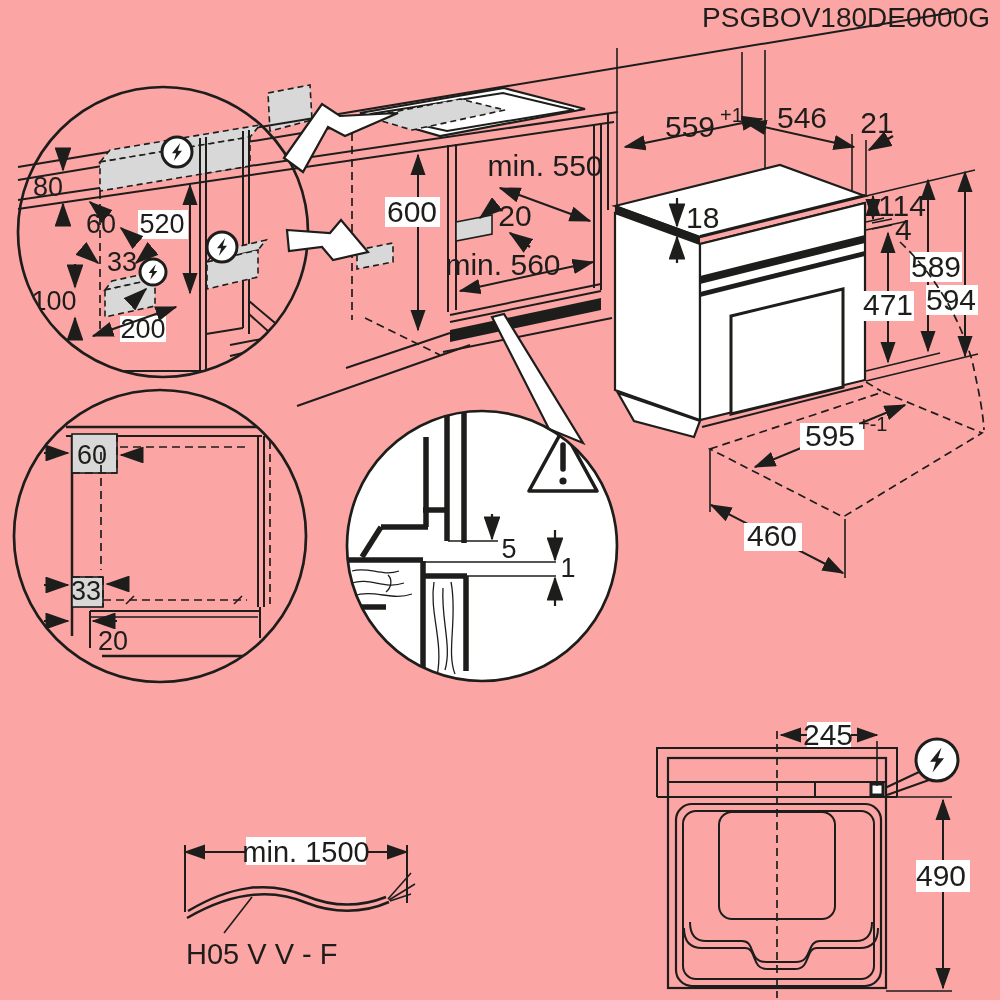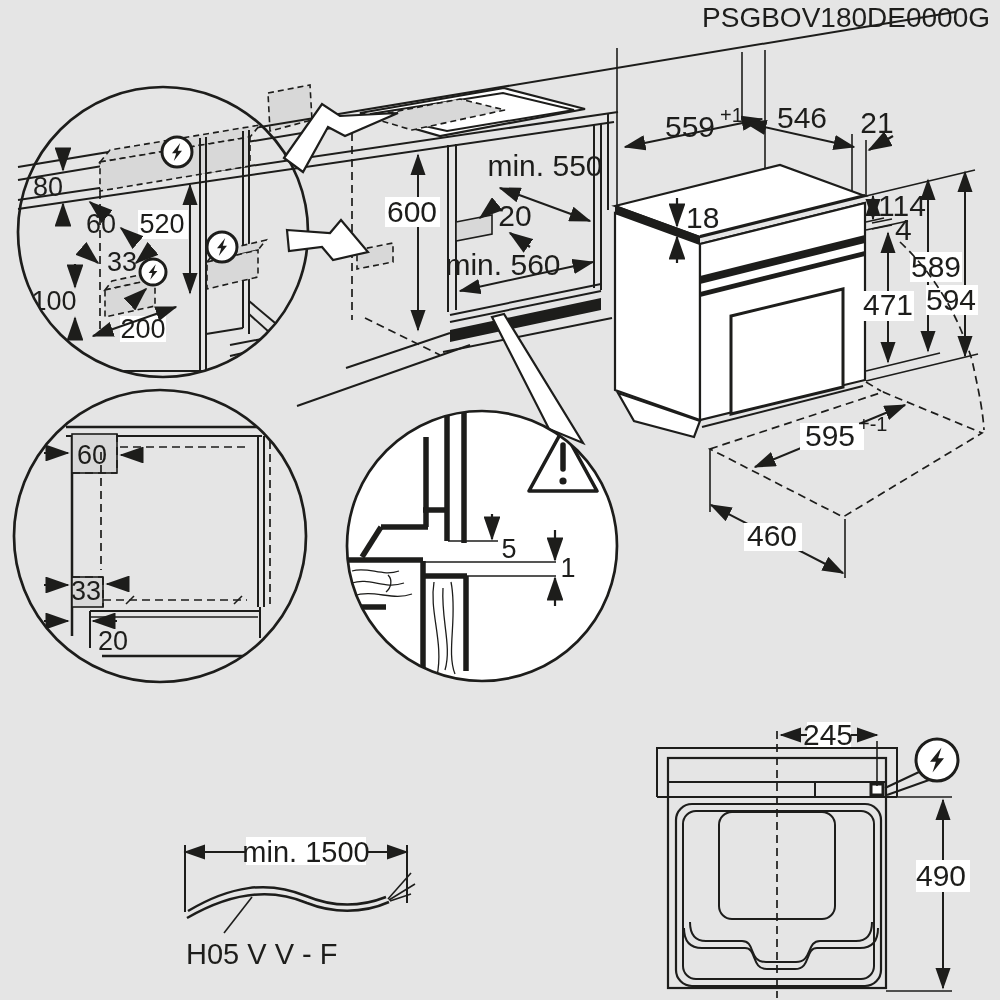--- a/index.html
+++ b/index.html
@@ -1,16 +1,16 @@
 <!DOCTYPE html>
 <html><head>
 <meta charset="utf-8">
 <style>
   html,body{margin:0;padding:0;background:#fff;}
-  .page{width:1000px;height:1000px;position:relative;background:#e5e5e5;overflow:hidden;}
+  .page{width:1000px;height:1000px;position:relative;background:#fca5a5;overflow:hidden;}
   svg{display:block;}
   .t{font-family:"Liberation Sans","DejaVu Sans",sans-serif;fill:#1d1d1b;}
   .f30{font-size:30px;} .f29{font-size:29px;} .f27{font-size:27px;} .f20{font-size:20px;} .f28{font-size:28px;}
   .mid{text-anchor:middle;}
   .ln{stroke:#1d1d1b;fill:none;stroke-width:2;}
   .ln25{stroke:#1d1d1b;fill:none;stroke-width:2.5;}
   .thin{stroke:#1d1d1b;fill:none;stroke-width:1.6;}
   .dash{stroke:#1d1d1b;fill:none;stroke-width:1.7;stroke-dasharray:8 5;}
   .thick{stroke:#1d1d1b;fill:none;stroke-width:5.5;stroke-linecap:butt;}
   .dim{stroke:#1d1d1b;fill:none;stroke-width:2;marker-start:url(#ah);marker-end:url(#ah);}

